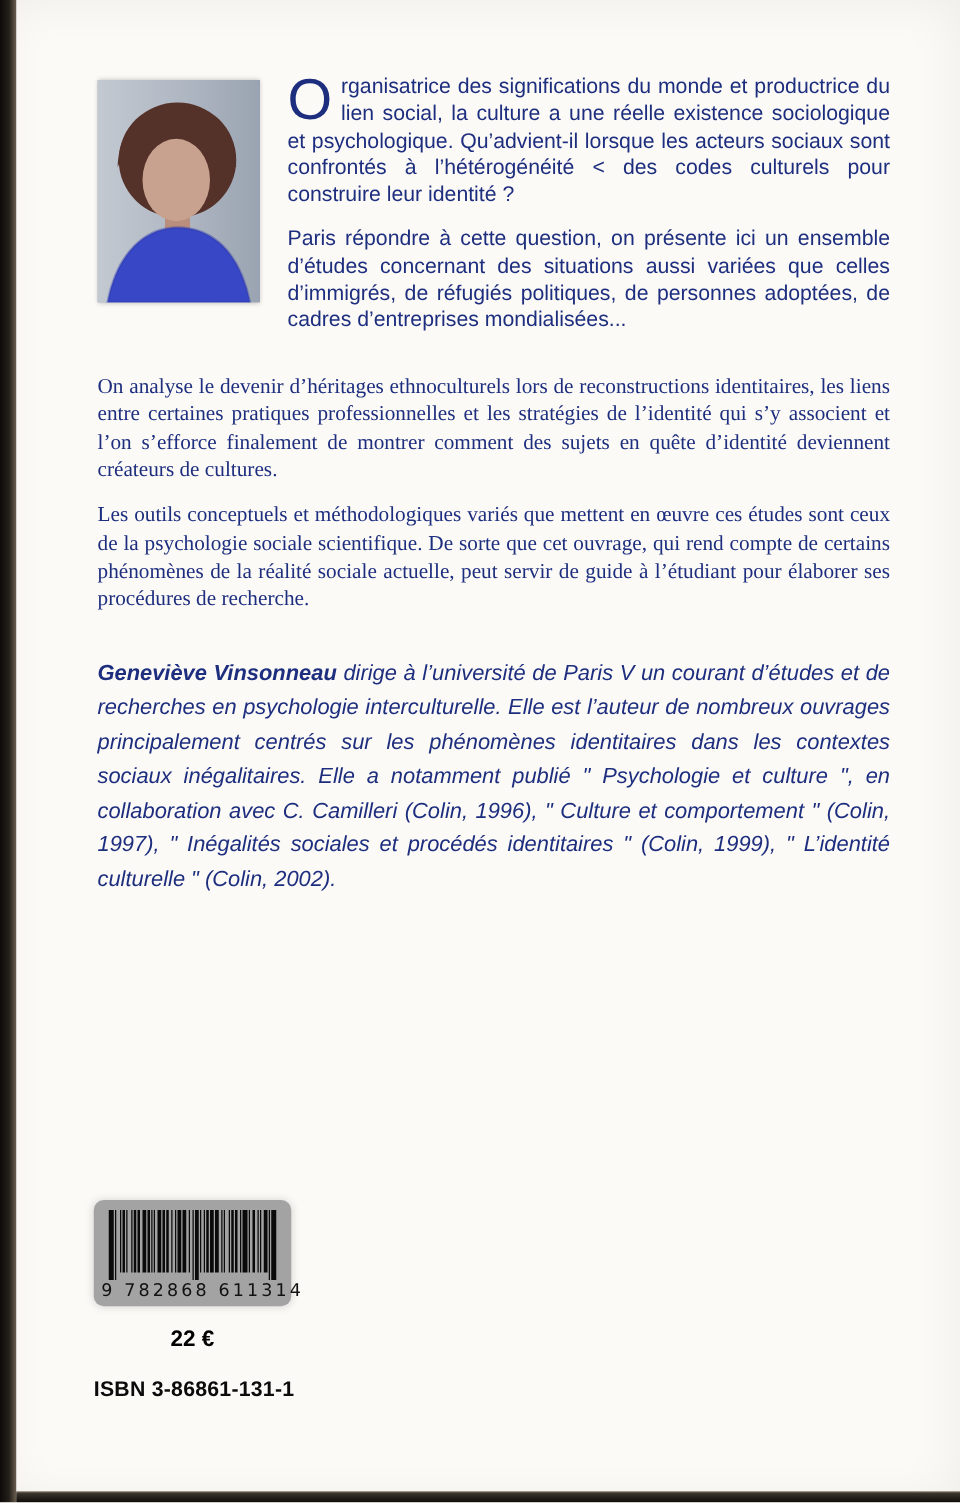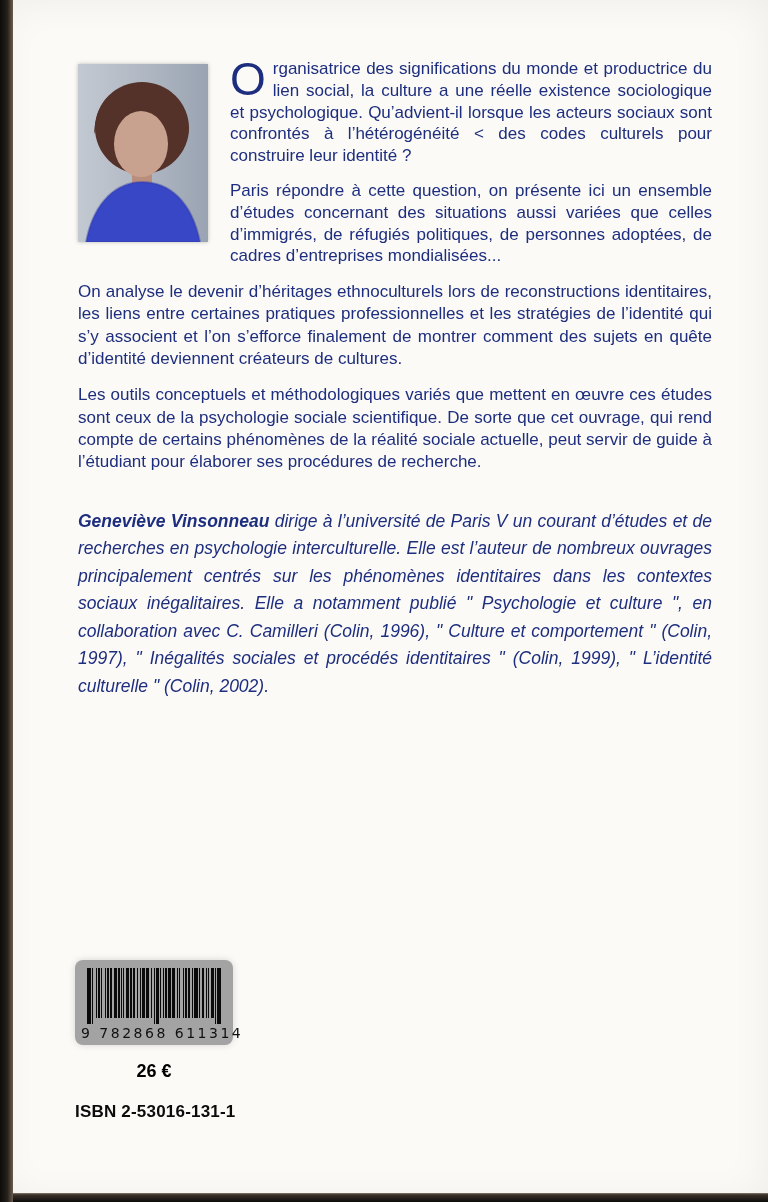--- a/index.html
+++ b/index.html
@@ -40,21 +40,21 @@
     margin:0 0 13px 0;
     font-size:17px;line-height:21.8px;
     text-align:justify;
   }
   .dropcap{
     float:left;
     font-size:46px;line-height:38px;
     padding-right:7px;padding-top:2px;
     font-weight:400;
   }
-  .full-paras{margin-top:1px;}
+  .full-paras{margin-top:18px;font-family:Liberation Serif, serif;}
   p.full{
     margin:0 0 14px 0;
     font-size:17px;line-height:22.3px;
     text-align:justify;
   }
   .bio{
     margin-top:34px;
     font-size:17.5px;line-height:27.5px;
     font-style:italic;
     text-align:justify;
@@ -184,16 +184,16 @@
           <div class="bar" style="width: 1.2px; margin-right: 2.2px;"></div>
           <div class="bar" style="width: 2.4px; margin-right: 1.1px;"></div>
           <div class="bar" style="width: 1.2px; margin-right: 1.1px;"></div>
           <div class="bar" style="width: 1.2px; margin-right: 2.2px;"></div>
           <div class="bar" style="width: 2.4px; margin-right: 1.1px;"></div>
           <div class="bar guard" style="width: 1.2px; margin-right: 1.1px;"></div>
           <div class="bar guard" style="width: 3.6px; margin-right: 0px;"></div>
         </div>
       <div class="barcode-number">9 782868 611314</div>
     </div>
-    <div class="price">26 €</div>
-    <div class="isbn">ISBN 2-53016-131-1</div>
+    <div class="price">22 €</div>
+    <div class="isbn">ISBN 3-86861-131-1</div>
   </div>
 </div>
 
 </body></html>

